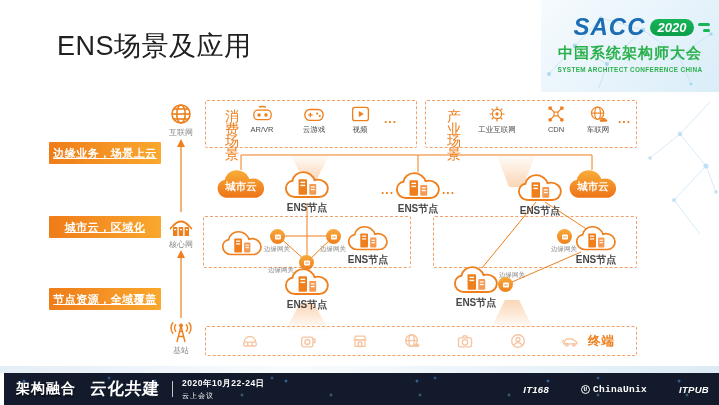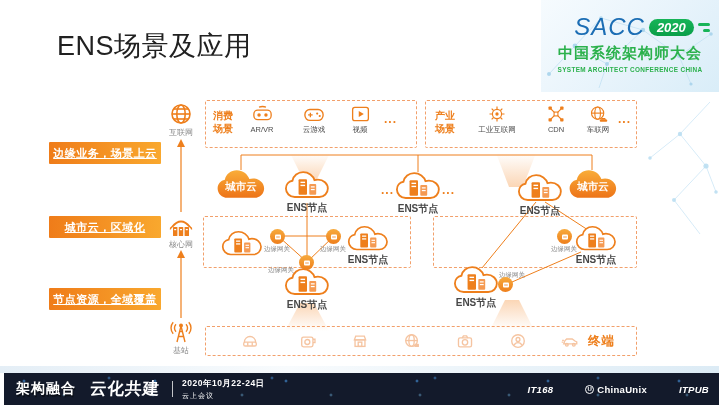--- a/index.html
+++ b/index.html
@@ -6,21 +6,21 @@
   html,body { background:#e9e9e9; }
   body { font-family:"Liberation Sans","DejaVu Sans",sans-serif; }
   .slide { position:relative; width:719px; height:405px; background:#fff; overflow:hidden; margin:0 auto; }
 
   
   .page-title { position:absolute; left:57px; top:28px; font-size:27px; font-weight:500; color:#212121; letter-spacing:.5px; }
   .logo-area { position:absolute; left:541px; top:0; width:178px; height:92px;
     background:linear-gradient(135deg,#f6fbfe 0%,#e7f3fb 55%,#d9edf8 100%); }
   .logo-area svg.plexus { position:absolute; inset:0; }
   .logo-row1 { position:relative; display:flex; align-items:center; justify-content:center; gap:4px; margin-top:13px; }
-  .sacc-name { font-size:24px; font-weight:400; font-style:italic; color:#1b6db4; letter-spacing:1px;margin-left:24px; }
+  .sacc-name { font-size:24px; font-weight:700; font-style:italic; color:#1b6db4; letter-spacing:1px;margin-left:24px; }
   .sacc-year { background:linear-gradient(180deg,#17b458,#0a9f49); color:#fff; font-style:italic; font-weight:800;
     font-size:13px; padding:1px 8px; border-radius:11px; }
   .speed-dashes { display:flex; flex-direction:column; gap:3px; }
   .speed-dashes i { display:block; height:3px; background:#17b458; border-radius:2px; }
   .speed-dashes i:nth-child(1){ width:12px; } .speed-dashes i:nth-child(2){ width:7px; margin-left:5px; }
   .logo-cn { position:relative; text-align:center; font-size:15px; font-weight:800; color:#2bb14c; letter-spacing:1px; margin-top:3px; }
   .logo-en { position:relative; text-align:center; font-size:6.4px; font-weight:700; color:#2bb14c; letter-spacing:.35px; margin-top:3px; }
 
   
   .banner { position:absolute; left:49px; width:112px; height:22px; display:flex; align-items:center; justify-content:center;
@@ -33,21 +33,21 @@
   .axis-item .lbl { display:block; font-size:8px; color:#8a8a8a; margin-top:1px; }
 
   
   .dash-box { position:absolute; border:1px dashed #f2a06b; border-radius:2px; }
   #box-consumer { left:205px; top:100px; width:212px; height:48px; }
   #box-industry { left:425px; top:100px; width:212px; height:48px; }
   #box-region-left { left:203px; top:216px; width:208px; height:52px; }
   #box-region-right { left:433px; top:216px; width:204px; height:52px; }
   #box-terminal { left:205px; top:326px; width:432px; height:30px; }
 
-  .scene-title { position:absolute; width:26px; font-size:10px; line-height:12.5px; font-weight:700; color:#ee7f1c; text-align:left; }
+  .scene-title { position:absolute; width:26px; font-size:14px; line-height:12.5px; font-weight:400; color:#ee7f1c; text-align:right; }
   .scn-item { position:absolute; width:56px; display:flex; flex-direction:column; align-items:center; }
   .scn-item .lbl { font-size:7.5px; color:#4d4d4d; margin-top:1px; white-space:nowrap; }
   .dots { position:absolute; font-size:12px; font-weight:800; color:#ee7f1c; letter-spacing:1px; }
 
   
   .city-cloud { position:absolute; width:58px; height:34px; }
   .city-cloud .txt { position:absolute; left:0; right:0; top:12px; text-align:center; color:#fff; font-size:10.5px; font-weight:800; }
   .ens { position:absolute; width:56px; display:flex; flex-direction:column; align-items:center; z-index:2; }
   .ens .lbl { font-size:10px; font-weight:600; color:#474747; margin-top:0; white-space:nowrap; }
   .gw-circle { position:absolute; width:15px; height:15px; border-radius:50%;
@@ -518,21 +518,21 @@
     <span class="brand2">云化共建</span>
     <span class="foot-div"></span>
     <span class="date-block">
       <span class="d1">2020年10月22-24日</span>
       <span class="d2">云上会议</span>
     </span>
     <span class="partners">
       <span class="partner">
           <span>IT168</span>
         </span>
-      <span class="partner" style="font-style:normal;">
+      <span class="partner" style="font-style:normal;font-family:Liberation Mono, monospace;">
         <span class="u-circle">U</span>
         <span>ChinaUnix</span>
       </span>
       <span class="partner">
           <span>ITPUB</span>
         </span>
     </span>
   </div>
 
 </div>

